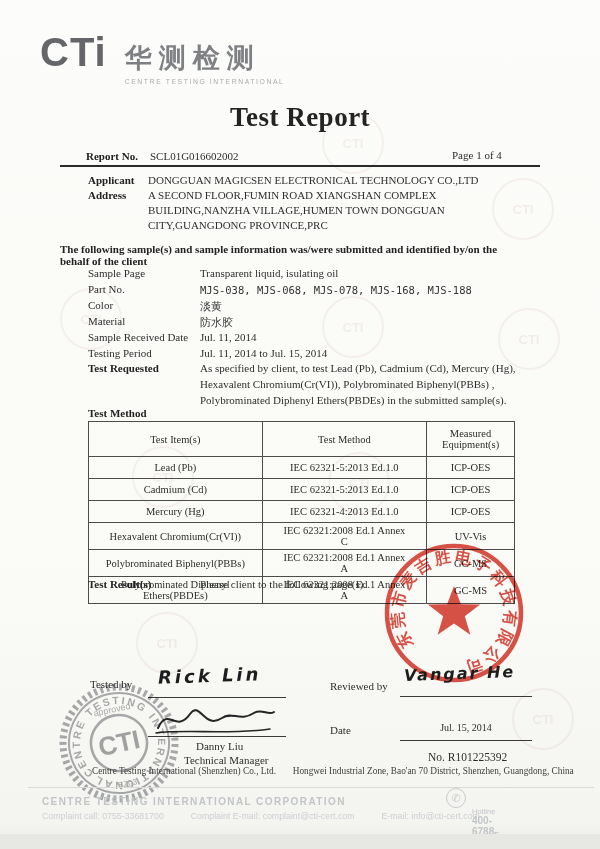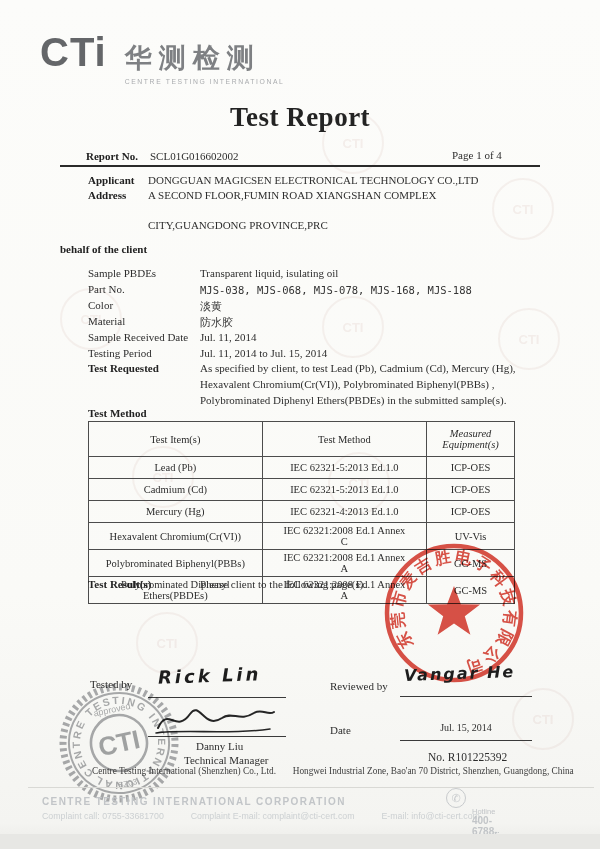--- a/index.html
+++ b/index.html
@@ -73,27 +73,29 @@
 
   <span class="abs lbl" style="left:86px;top:150px;">Report No.</span>
   <span class="abs val" style="left:150px;top:150px;">SCL01G016602002</span>
   <span class="abs val" style="left:452px;top:149px;">Page 1 of 4</span>
   <div class="abs rule" style="left:60px;top:165px;width:480px;"></div>
 
   <span class="abs lbl" style="left:88px;top:174px;">Applicant</span>
   <span class="abs val" style="left:148px;top:174px;">DONGGUAN MAGICSEN ELECTRONICAL TECHNOLOGY CO.,LTD</span>
   <span class="abs lbl" style="left:88px;top:189px;">Address</span>
   <span class="abs val" style="left:148px;top:189px;">A SECOND FLOOR,FUMIN ROAD XIANGSHAN COMPLEX</span>
+  <span class="abs val" style="left:148px;top:204px;">BUILDING,NANZHA VILLAGE,HUMEN TOWN DONGGUAN</span>
   <span class="abs val" style="left:148px;top:219px;">CITY,GUANGDONG PROVINCE,PRC</span>
 
   <div class="abs lbl" style="left:60px;top:243px;width:490px;">
+    <div>The following sample(s) and sample information was/were submitted and identified by/on the</div>
     <div>behalf of the client</div>
   </div>
 
-  <span class="abs val" style="left:88px;top:267px;">Sample PBDEs</span>
+  <span class="abs val" style="left:88px;top:267px;">Sample Page</span>
   <span class="abs val" style="left:200px;top:267px;">Transparent liquid, isulating oil</span>
   <span class="abs val" style="left:88px;top:283px;">Part No.</span>
   <span class="abs mono" style="left:200px;top:284px;">MJS-038, MJS-068, MJS-078, MJS-168, MJS-188</span>
   <span class="abs val" style="left:88px;top:299px;">Color</span>
   <span class="abs cjk" style="left:200px;top:299px;">淡黄</span>
   <span class="abs val" style="left:88px;top:315px;">Material</span>
   <span class="abs cjk" style="left:200px;top:315px;">防水胶</span>
   <span class="abs val" style="left:88px;top:331px;">Sample Received Date</span>
   <span class="abs val" style="left:200px;top:331px;">Jul. 11, 2014</span>
   <span class="abs val" style="left:88px;top:347px;">Testing Period</span>
@@ -108,21 +110,21 @@
   <table class="tbl abs" style="left:88px;top:421px;width:427px;">
     <colgroup>
         <col style="width:174px">
         <col style="width:165px">
         <col style="width:88px">
       </colgroup>
     <tbody>
         <tr>
       <th>Test Item(s)</th>
       <th>Test Method</th>
-      <th style="padding:2px 4px;font-style:italic;">Measured Equipment(s)</th>
+      <th style="padding:2px 4px;">Measured Equipment(s)</th>
     </tr>
     <tr>
       <td>Lead (Pb)</td>
       <td>IEC 62321-5:2013 Ed.1.0</td>
       <td>ICP-OES</td>
     </tr>
     <tr>
       <td>Cadmium (Cd)</td>
       <td>IEC 62321-5:2013 Ed.1.0</td>
       <td>ICP-OES</td>

